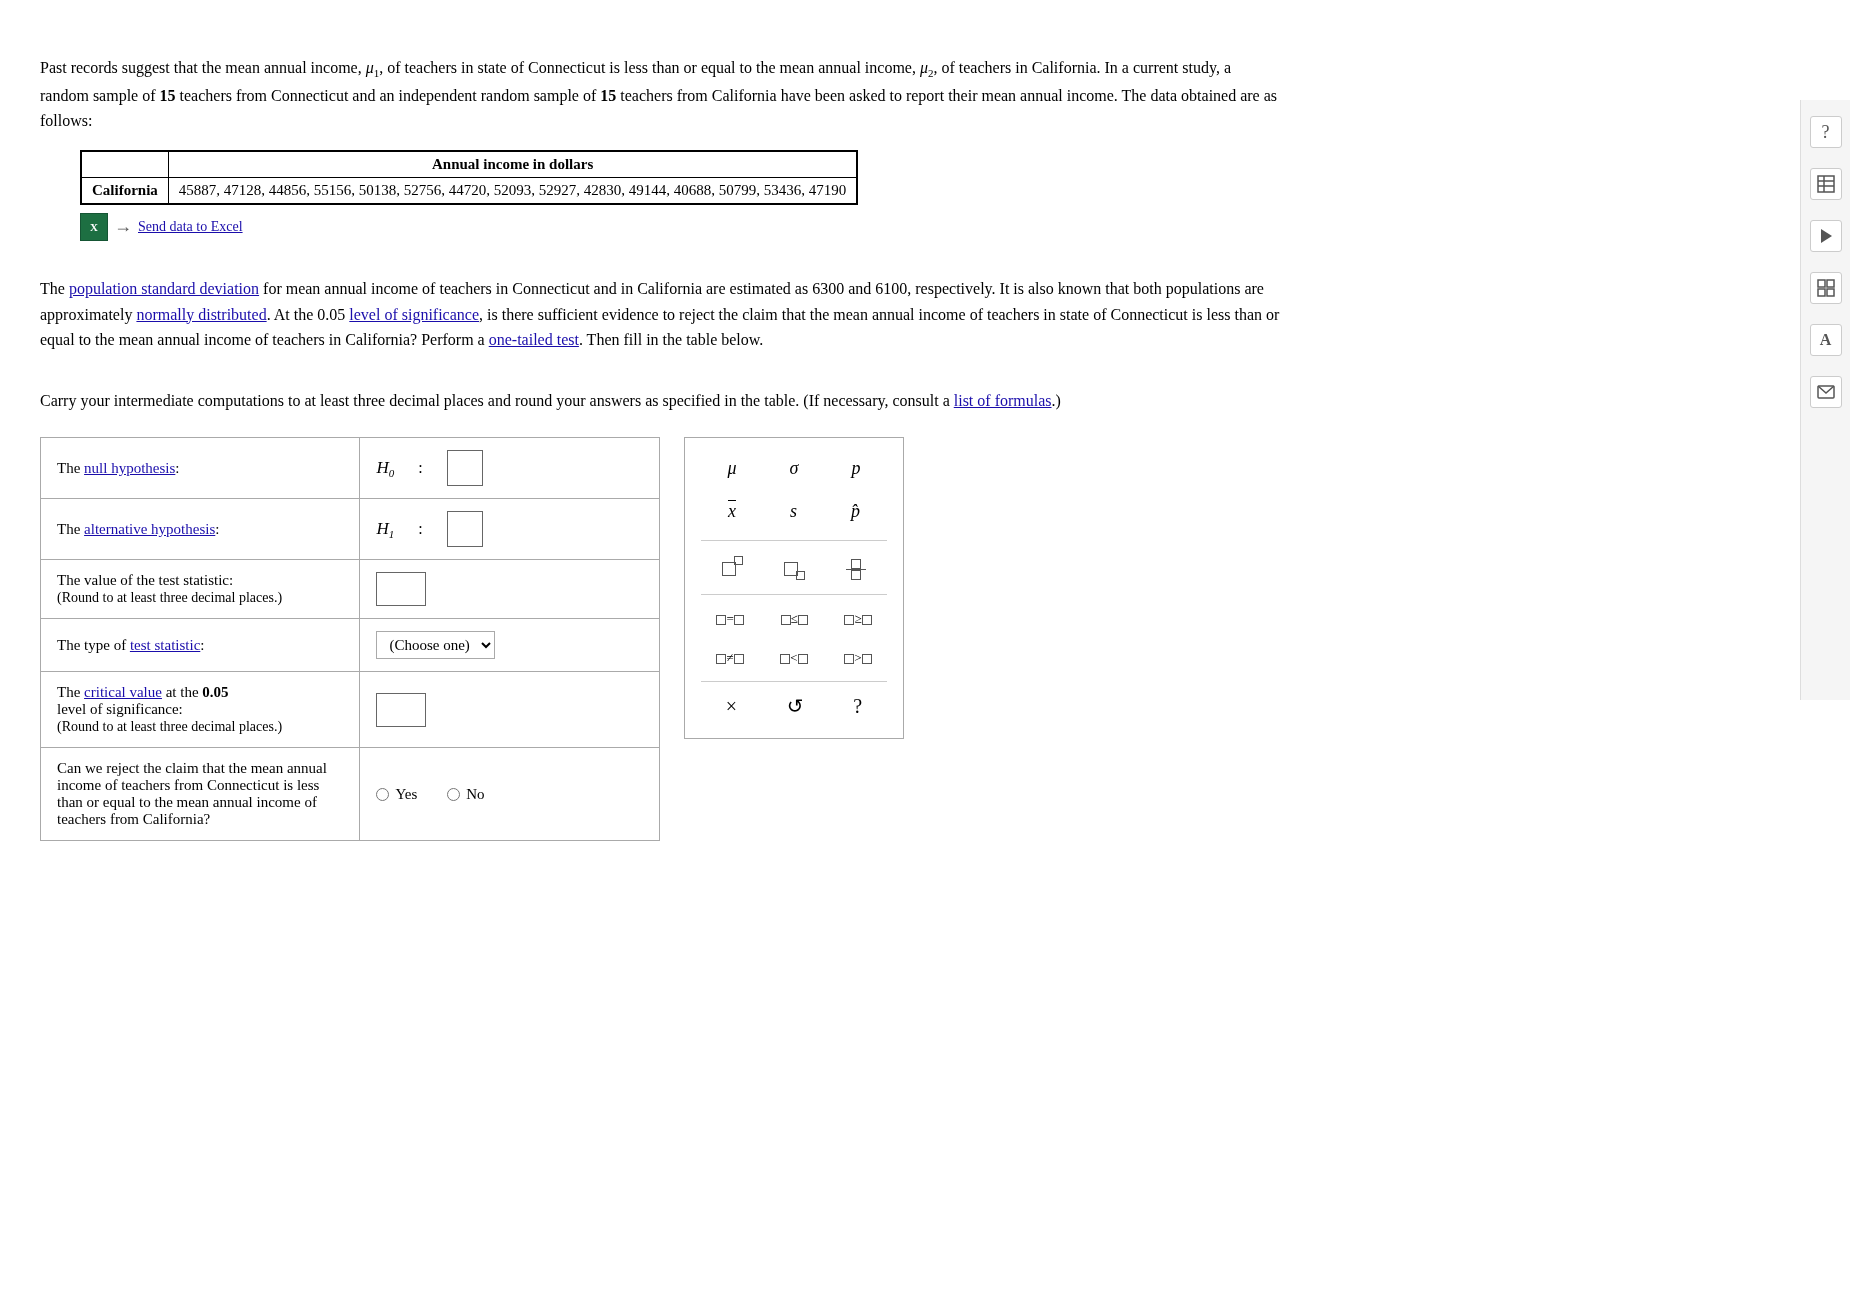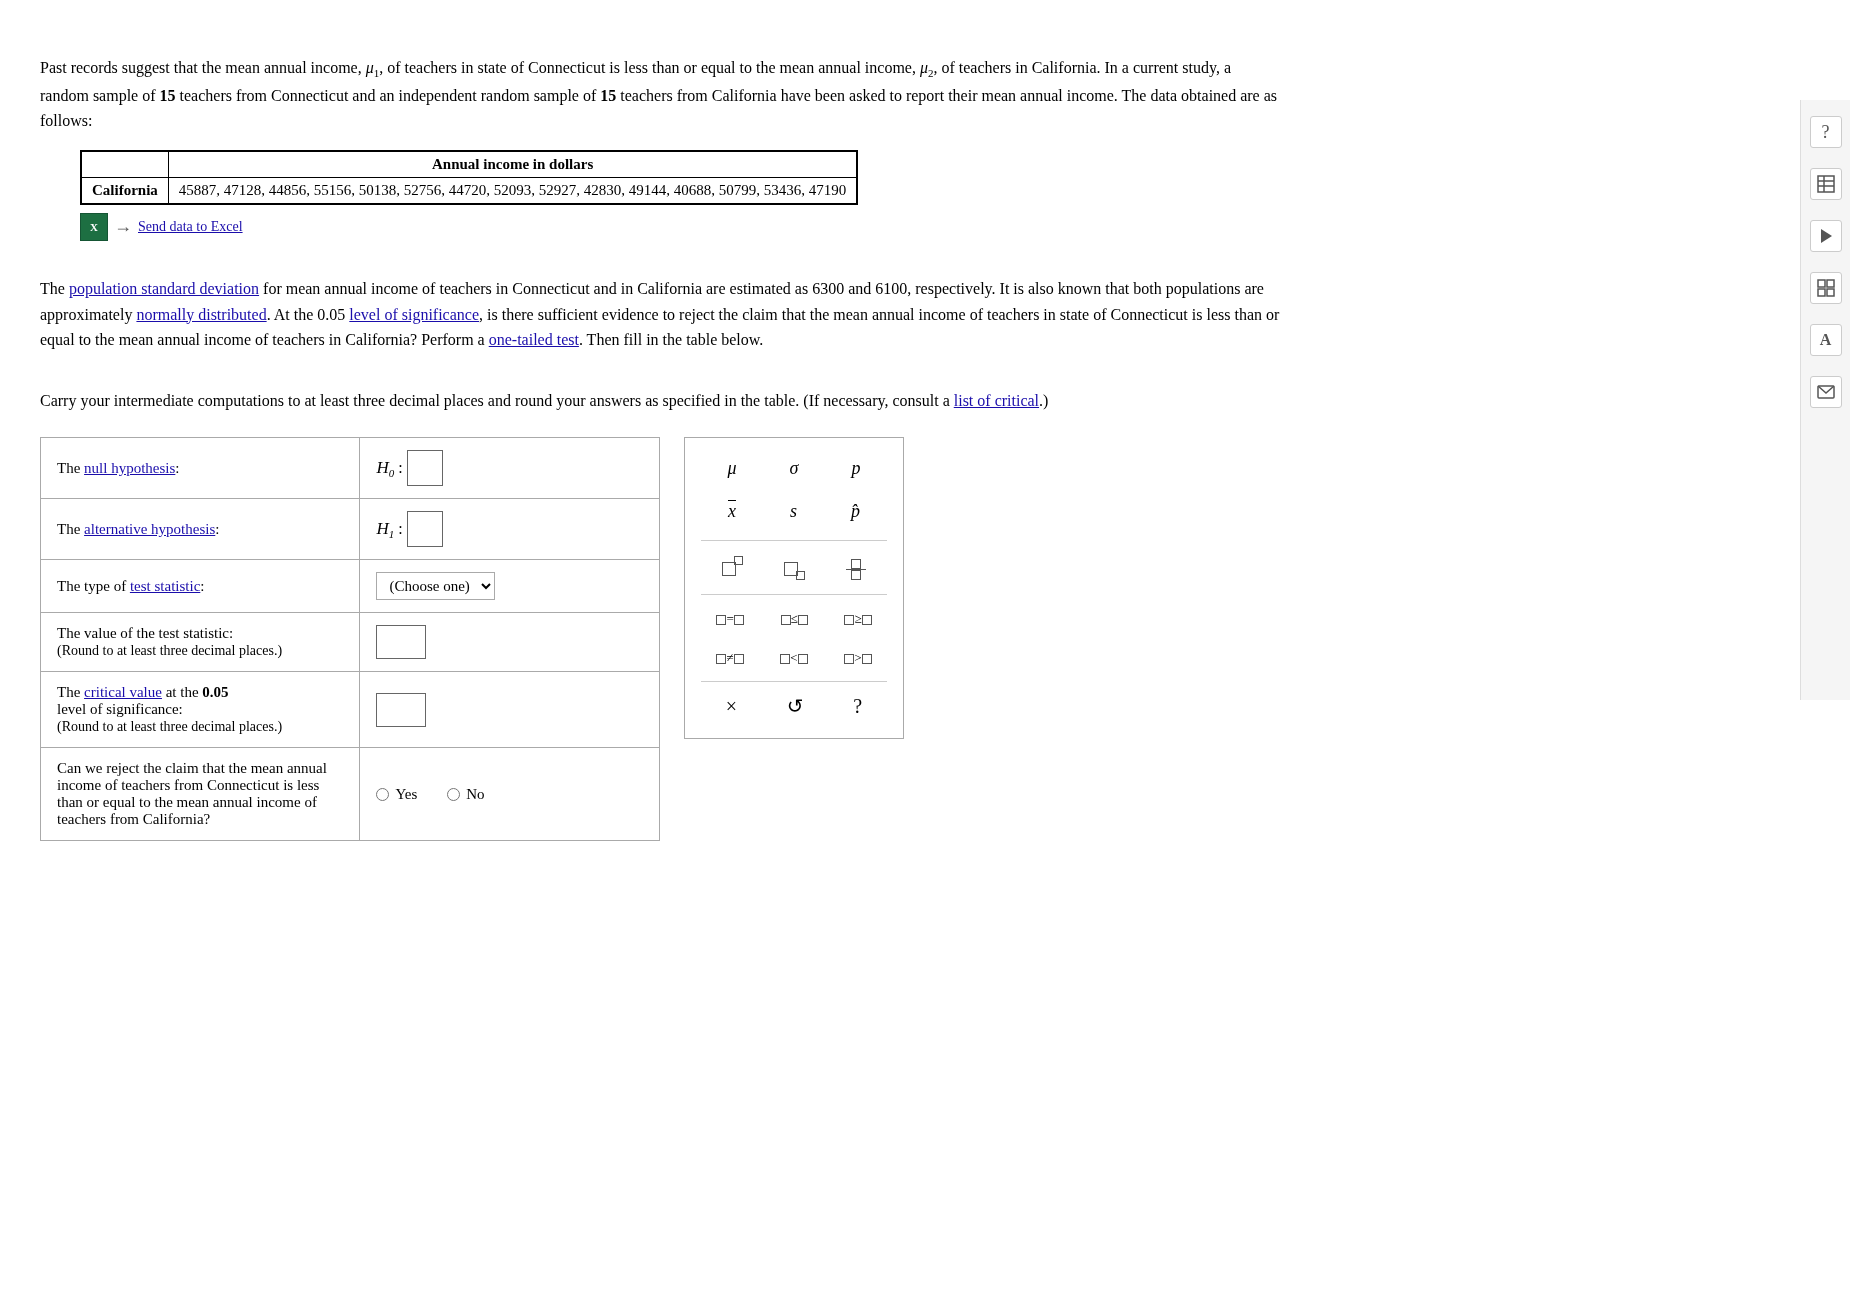--- a/index.html
+++ b/index.html
@@ -107,21 +107,21 @@
       border: 1px solid #666;
       width: 36px;
       height: 36px;
       display: inline-block;
       vertical-align: middle;
     }
 
     .h0-row {
       display: flex;
       align-items: center;
-      gap: 0;
+      gap: 20px;
       font-size: 16px;
     }
 
     
     .choose-select {
       border: 1px solid #aaa;
       padding: 4px 8px;
       font-size: 15px;
       font-family: inherit;
       background: #fff;
@@ -272,21 +272,21 @@
     for mean annual income of teachers in Connecticut and in California are estimated as 6300 and 6100, respectively. It is also known that both populations are approximately
     <a href="#">normally distributed</a>.
     At the 0.05 <a href="#">level of significance</a>,
     is there sufficient evidence to reject the claim that the mean annual income of teachers in state of Connecticut is less than or equal to the mean annual income of teachers in California? Perform a
     <a href="#">one-tailed test</a>.
     Then fill in the table below.
   </p>
 
   <p>
     Carry your intermediate computations to at least three decimal places and round your answers as specified in the table. (If necessary, consult a
-    <a href="#">list of critical</a>.)
+    <a href="#">list of formulas</a>.)
   </p>
 
   <div class="answer-section">
 
     <table class="answer-table">
       <tbody>
 
         <tr>
           <td>
             The <a href="#">null hypothesis</a>:
@@ -303,45 +303,45 @@
         <tr>
           <td>
             The <a href="#">alternative hypothesis</a>:
           </td>
           <td>
             <div class="h0-row">
               <span class="math-h"><em>H</em><sub>1</sub></span>
               <span style="margin:0 4px;">:</span>
               <span class="input-box"></span>
             </div>
+          </td>
+        </tr>
+
+        <tr>
+          <td>
+            The value of the test statistic:<br>
+            <span style="font-size:14px;">(Round to at least three decimal places.)</span>
+          </td>
+          <td>
+            <span class="input-box" style="width:50px;height:34px;display:inline-block;border:1px solid #666;"></span>
           </td>
         </tr>
 
         <tr>
           <td>
             The type of <a href="#">test statistic</a>:
           </td>
           <td>
             <select class="choose-select">
               <option>(Choose one)</option>
               <option>Z</option>
               <option>t</option>
               <option>Chi-square</option>
               <option>F</option>
             </select>
-          </td>
-        </tr>
-
-        <tr>
-          <td>
-            The value of the test statistic:<br>
-            <span style="font-size:14px;">(Round to at least three decimal places.)</span>
-          </td>
-          <td>
-            <span class="input-box" style="width:50px;height:34px;display:inline-block;border:1px solid #666;"></span>
           </td>
         </tr>
 
         <tr>
           <td>
             The <a href="#">critical value</a> at the <strong>0.05</strong><br>
             level of significance:<br>
             <span style="font-size:14px;">(Round to at least three decimal places.)</span>
           </td>
           <td>

